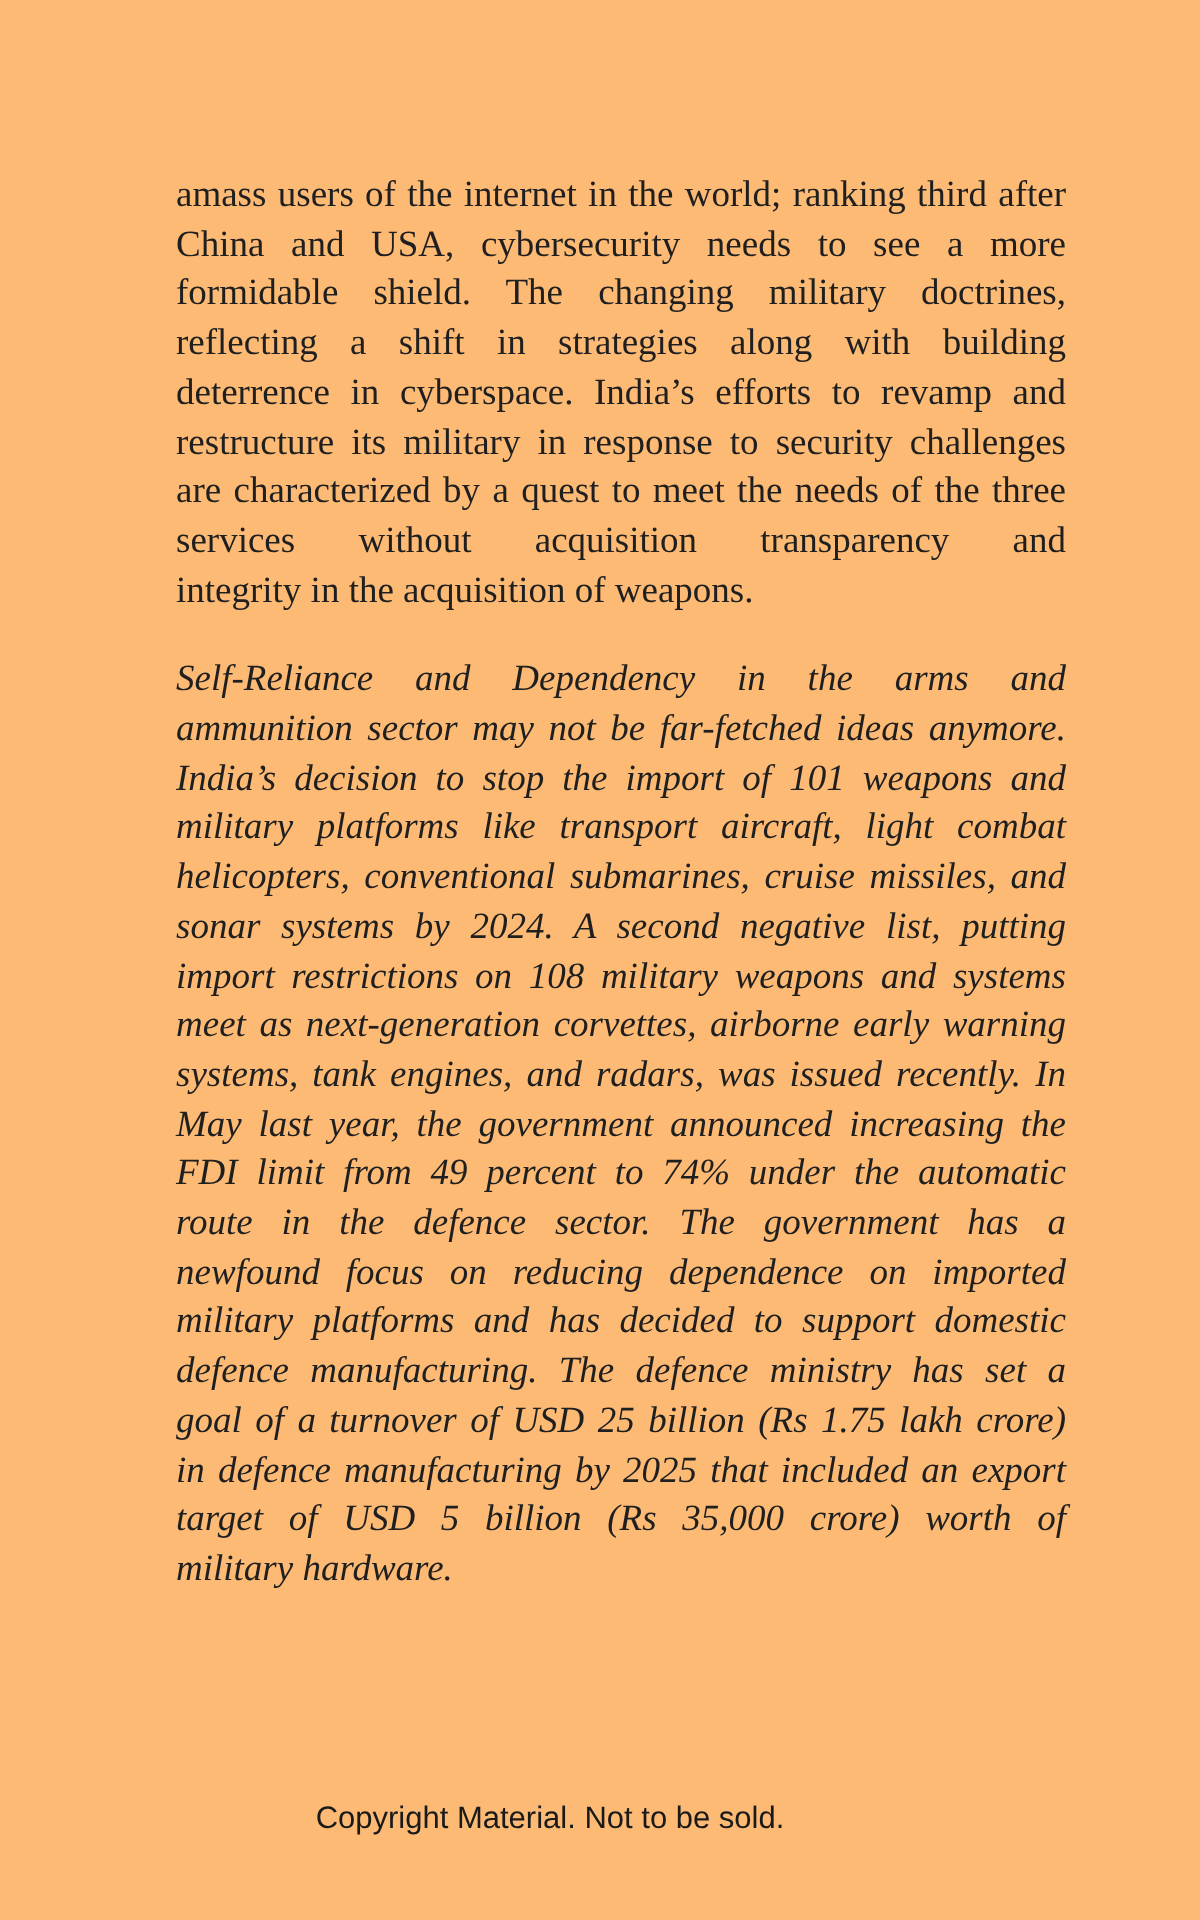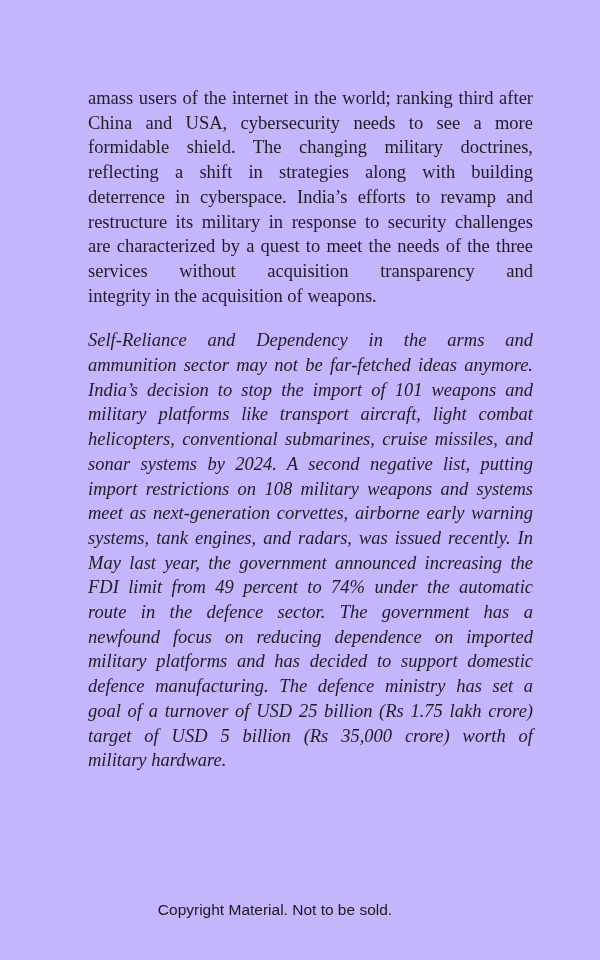--- a/index.html
+++ b/index.html
@@ -10,21 +10,21 @@
     width: 600px;
     height: 960px;
     background: #ffffff;
     overflow: hidden;
     position: relative;
     font-family: "Liberation Serif", "DejaVu Serif", serif;
   }
   .page {
     position: absolute;
     inset: 0;
-    background: #c4b5fd;
+    background: #fdba74;
   }
   .text-column {
     position: absolute;
     top: 86px;
     left: 88px;
     width: 445px;
     color: #1f1f1f;
     font-size: 18.5px;
     line-height: 24.7px;
   }
@@ -76,18 +76,19 @@
         <div class="line">import restrictions on 108 military weapons and systems</div>
         <div class="line">meet as next-generation corvettes, airborne early warning</div>
         <div class="line">systems, tank engines, and radars, was issued recently. In</div>
         <div class="line">May last year, the government announced increasing the</div>
         <div class="line">FDI limit from 49 percent to 74% under the automatic</div>
         <div class="line">route in the defence sector. The government has a</div>
         <div class="line">newfound focus on reducing dependence on imported</div>
         <div class="line">military platforms and has decided to support domestic</div>
         <div class="line">defence manufacturing. The defence ministry has set a</div>
         <div class="line">goal of a turnover of USD 25 billion (Rs 1.75 lakh crore)</div>
+        <div class="line">in defence manufacturing by 2025 that included an export</div>
         <div class="line">target of USD 5 billion (Rs 35,000 crore) worth of</div>
         <div class="line para-end">military hardware.</div>
       </div>
     </div>
   <div class="footer">Copyright Material. Not to be sold.</div>
 </div>
 
 </body></html>

